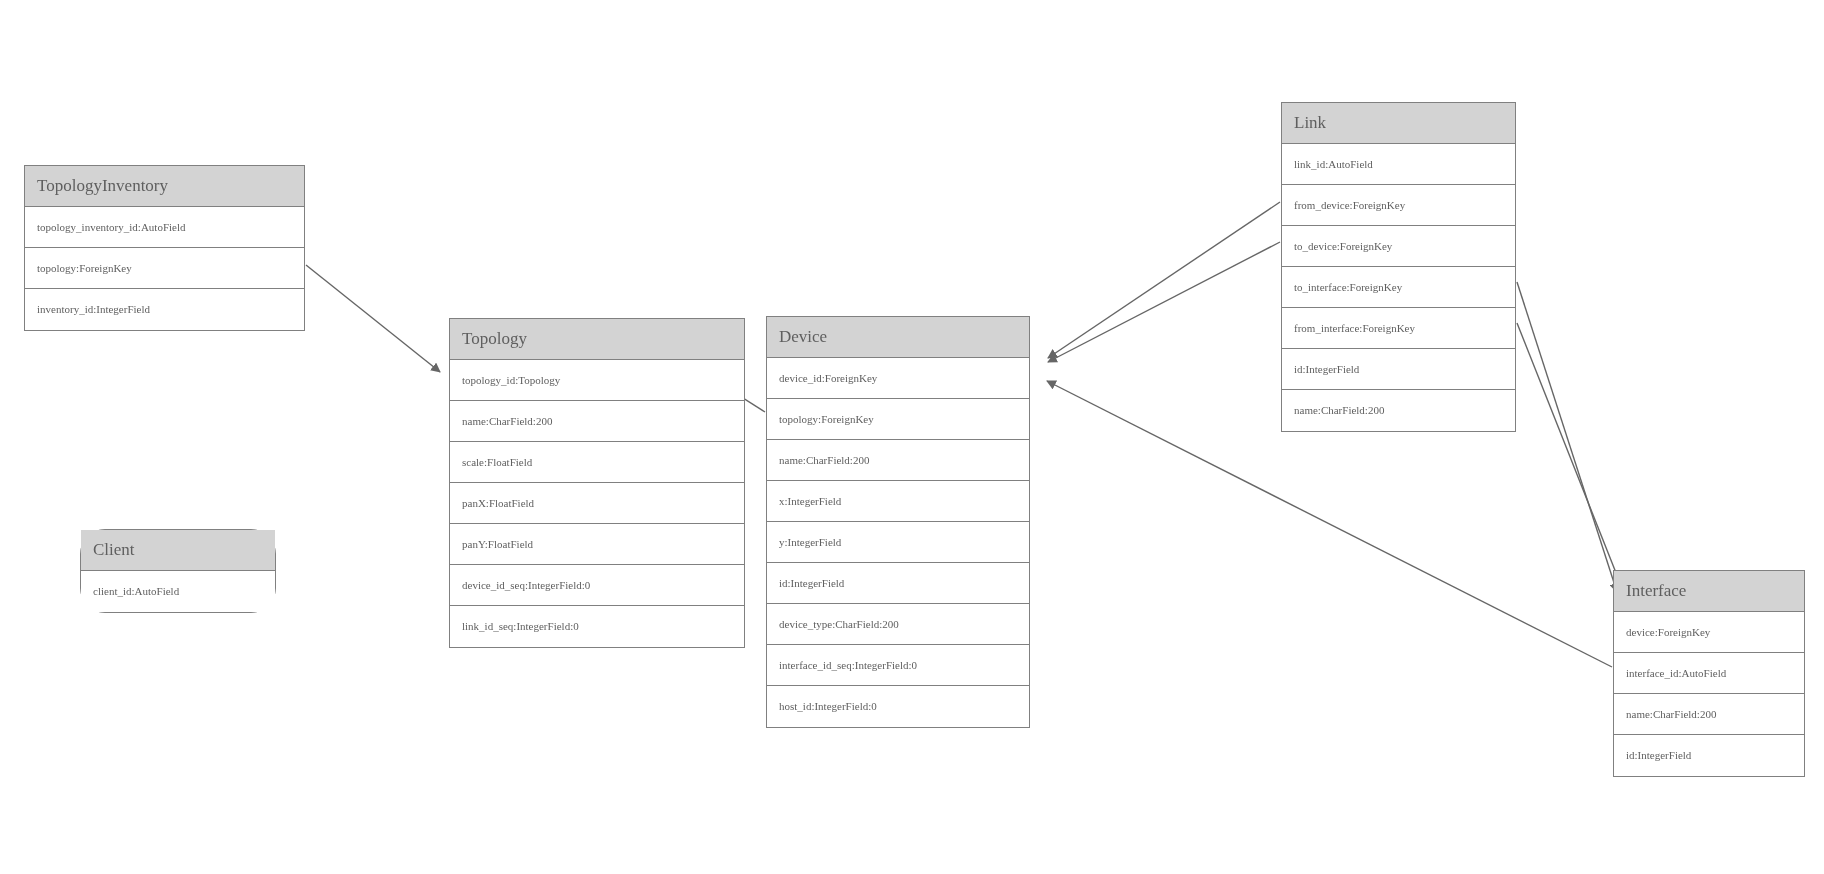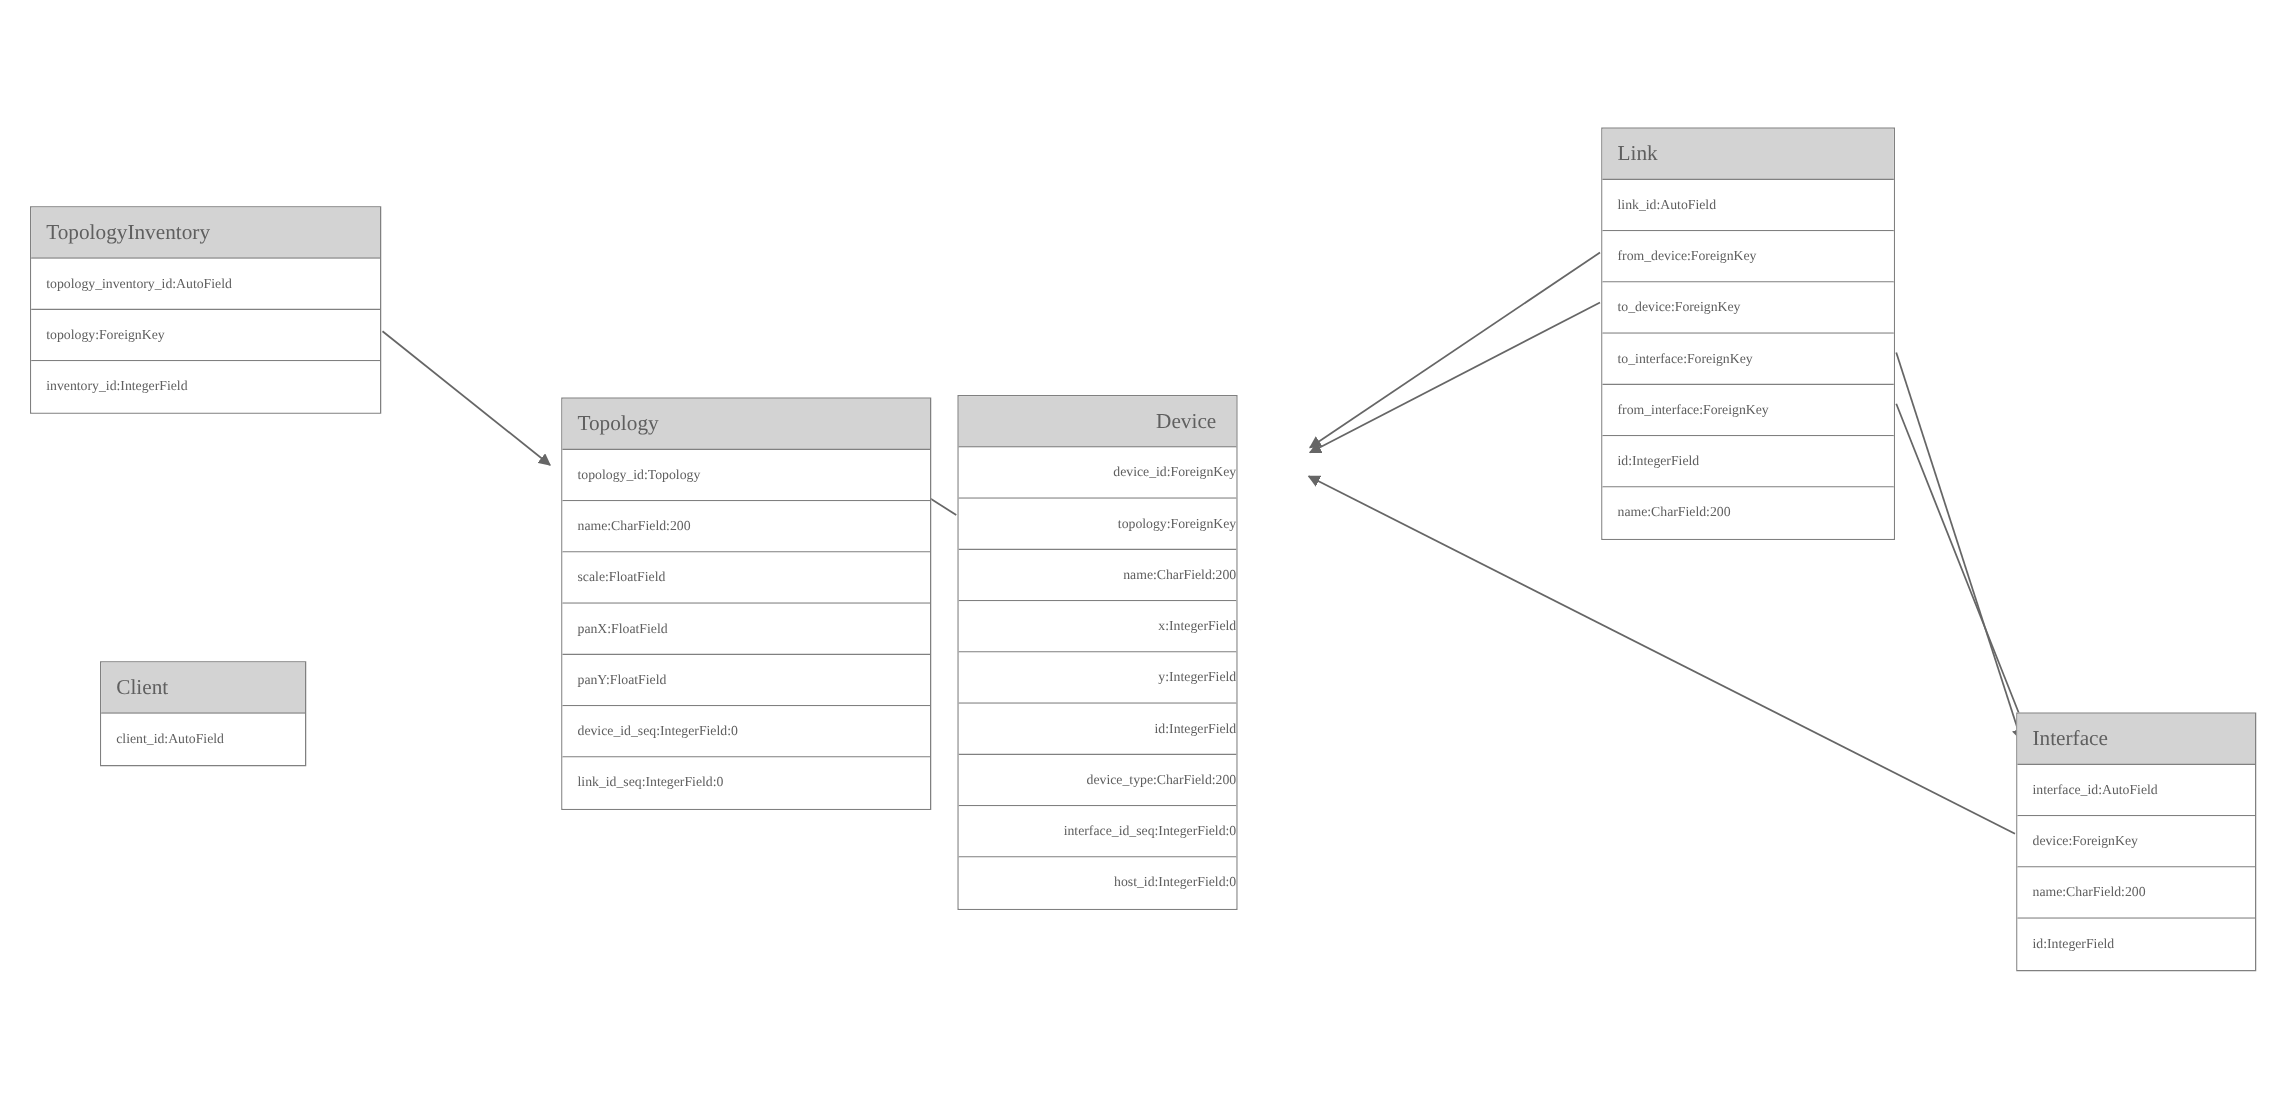--- a/index.html
+++ b/index.html
@@ -112,25 +112,25 @@
       <div class="entity" style="left: 449px; top: 318px; width: 296px;">
         <div class="entity-header">Topology</div>
         <div class="entity-field">topology_id:Topology</div>
         <div class="entity-field">name:CharField:200</div>
         <div class="entity-field">scale:FloatField</div>
         <div class="entity-field">panX:FloatField</div>
         <div class="entity-field">panY:FloatField</div>
         <div class="entity-field">device_id_seq:IntegerField:0</div>
         <div class="entity-field">link_id_seq:IntegerField:0</div>
       </div>
-      <div class="entity" style="left: 80px; top: 529px; width: 165px;">
+      <div class="entity" style="left: 80px; top: 529px; width: 196px; border-radius: 25px;">
         <div class="entity-header">Client</div>
         <div class="entity-field">client_id:AutoField</div>
       </div>
-      <div class="entity" style="left: 766px; top: 316px; width: 224px; text-align: right;">
+      <div class="entity" style="left: 766px; top: 316px; width: 264px;">
         <div class="entity-header">Device</div>
         <div class="entity-field">device_id:ForeignKey</div>
         <div class="entity-field">topology:ForeignKey</div>
         <div class="entity-field">name:CharField:200</div>
         <div class="entity-field">x:IntegerField</div>
         <div class="entity-field">y:IntegerField</div>
         <div class="entity-field">id:IntegerField</div>
         <div class="entity-field">device_type:CharField:200</div>
         <div class="entity-field">interface_id_seq:IntegerField:0</div>
         <div class="entity-field">host_id:IntegerField:0</div>
@@ -140,20 +140,20 @@
         <div class="entity-field">link_id:AutoField</div>
         <div class="entity-field">from_device:ForeignKey</div>
         <div class="entity-field">to_device:ForeignKey</div>
         <div class="entity-field">to_interface:ForeignKey</div>
         <div class="entity-field">from_interface:ForeignKey</div>
         <div class="entity-field">id:IntegerField</div>
         <div class="entity-field">name:CharField:200</div>
       </div>
       <div class="entity" style="left: 1613px; top: 570px; width: 192px;">
         <div class="entity-header">Interface</div>
+        <div class="entity-field">device:ForeignKey</div>
         <div class="entity-field">interface_id:AutoField</div>
-        <div class="entity-field">device:ForeignKey</div>
         <div class="entity-field">name:CharField:200</div>
         <div class="entity-field">id:IntegerField</div>
       </div>
     </div>
 
 </div>
 
 </body></html>

